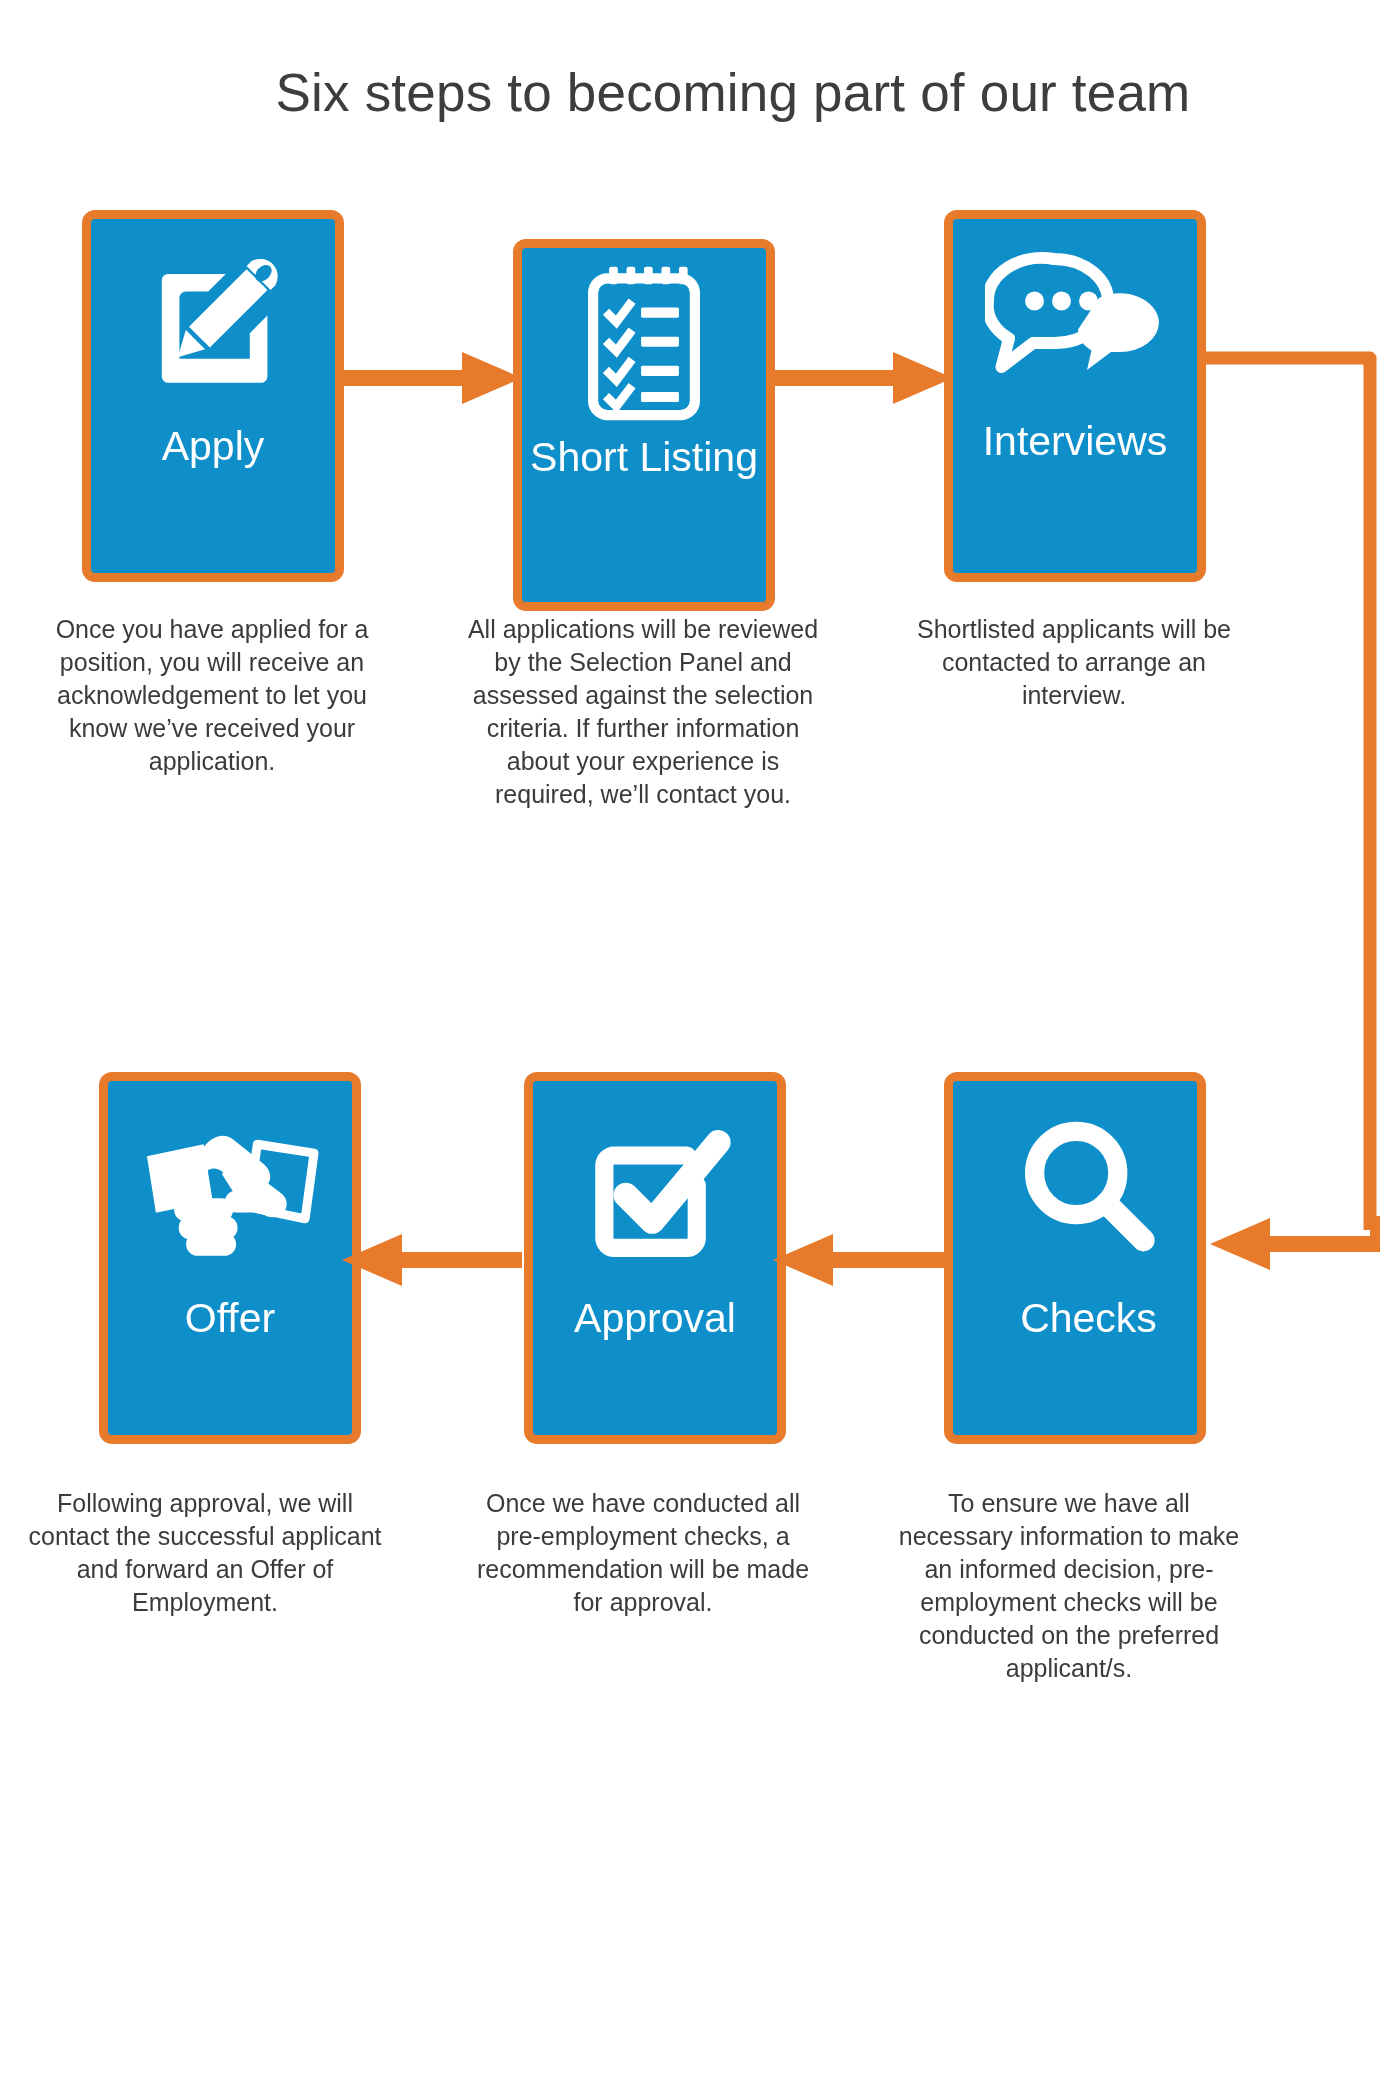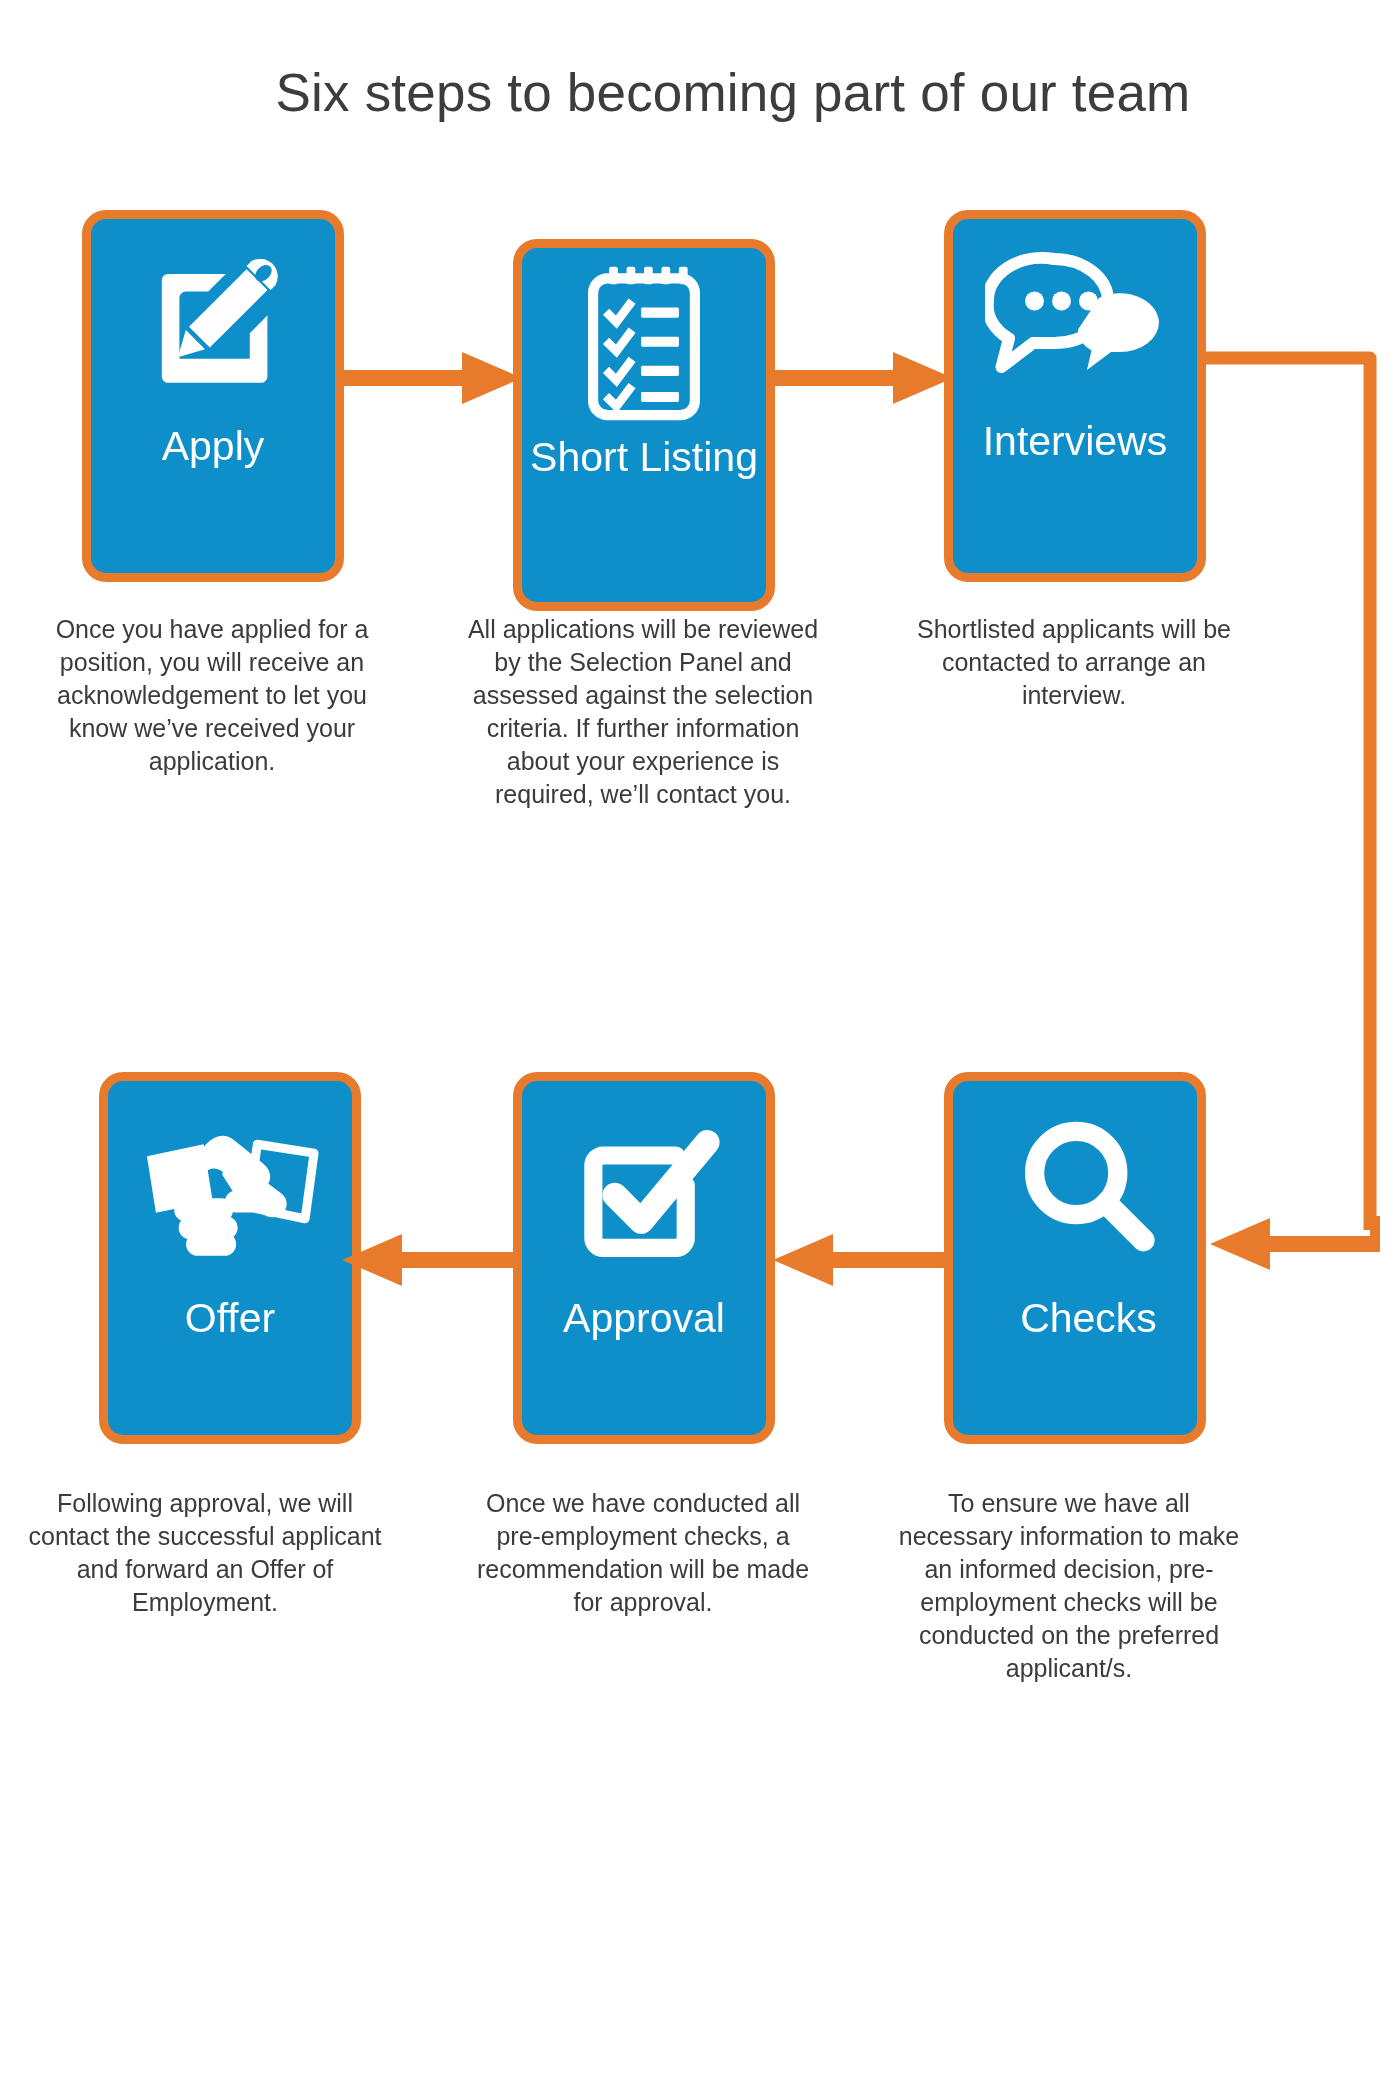--- a/index.html
+++ b/index.html
@@ -39,21 +39,21 @@
   }
 
   
   .card {
     position: absolute;
     width: 262px;
     height: 372px;
     box-sizing: border-box;
     background: #0f8fca;
     border: 9px solid #e87a2b;
-    border-radius: 24px;
+    border-radius: 13px;
     display: flex;
     flex-direction: column;
     align-items: center;
     justify-content: flex-start;
   }
   .card .icon-wrap {
     width: 100%;
     height: 205px;
     display: flex;
     align-items: center;
@@ -71,21 +71,21 @@
     box-sizing: border-box;
   }
 
   
   #card-apply      { left: 82px;  top: 210px; }
   #card-shortlist  { left: 513px; top: 210px; margin-top: 29px; }
   #card-interviews { left: 944px; top: 210px; }
 
   
   #card-offer    { left: 99px;  top: 1072px; }
-  #card-approval { left: 513px; top: 1072px; }
+  #card-approval { left: 524px; top: 1072px; }
   #card-checks   { left: 944px; top: 1072px; padding-left: 27px; }
 
   #card-shortlist .icon-wrap { height: 185px; }
   #card-shortlist .card-label { margin-top: 2px; }
   #card-interviews .icon-wrap { height: 200px; }
 
   #card-offer .icon-wrap,
   #card-approval .icon-wrap,
   #card-checks .icon-wrap { height: 215px; }
 

